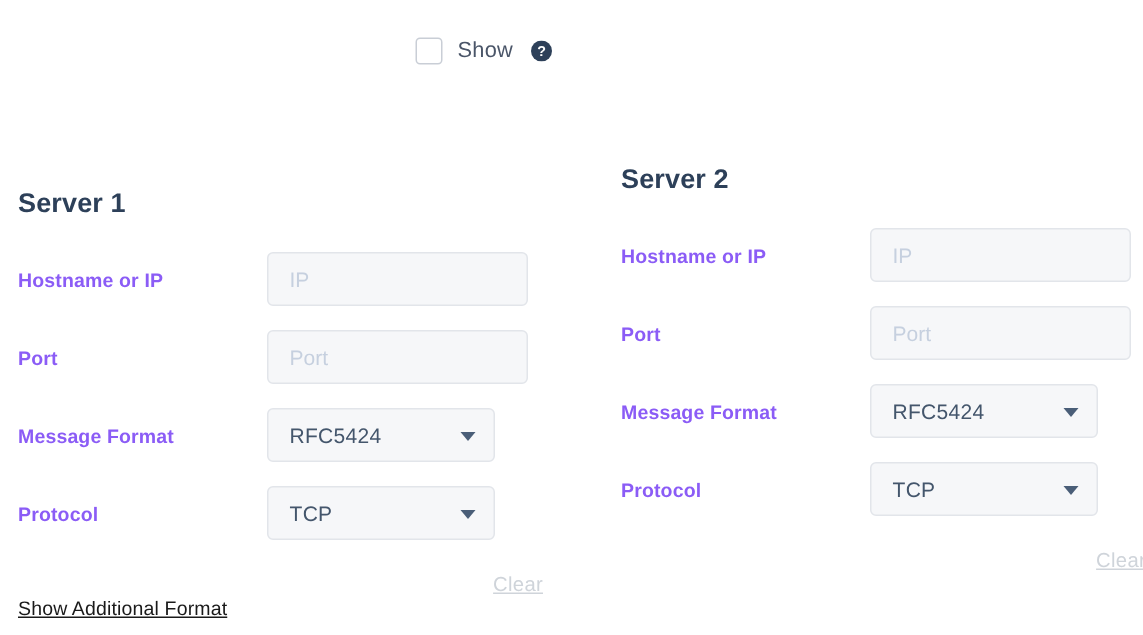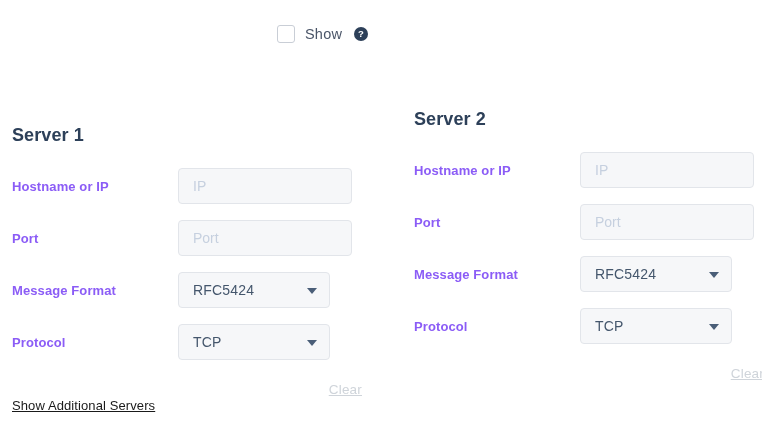--- a/index.html
+++ b/index.html
@@ -308,15 +308,15 @@
           </div>
         </div>
       </div>
 
       <div class="clear-row">
         <span class="clear-link">Clear</span>
       </div>
     </div>
   </div>
 
-  <span class="show-more">Show Additional Servers</span>
+  <span class="show-more">Show Additional Format</span>
 
 </div>
 
 </body></html>

